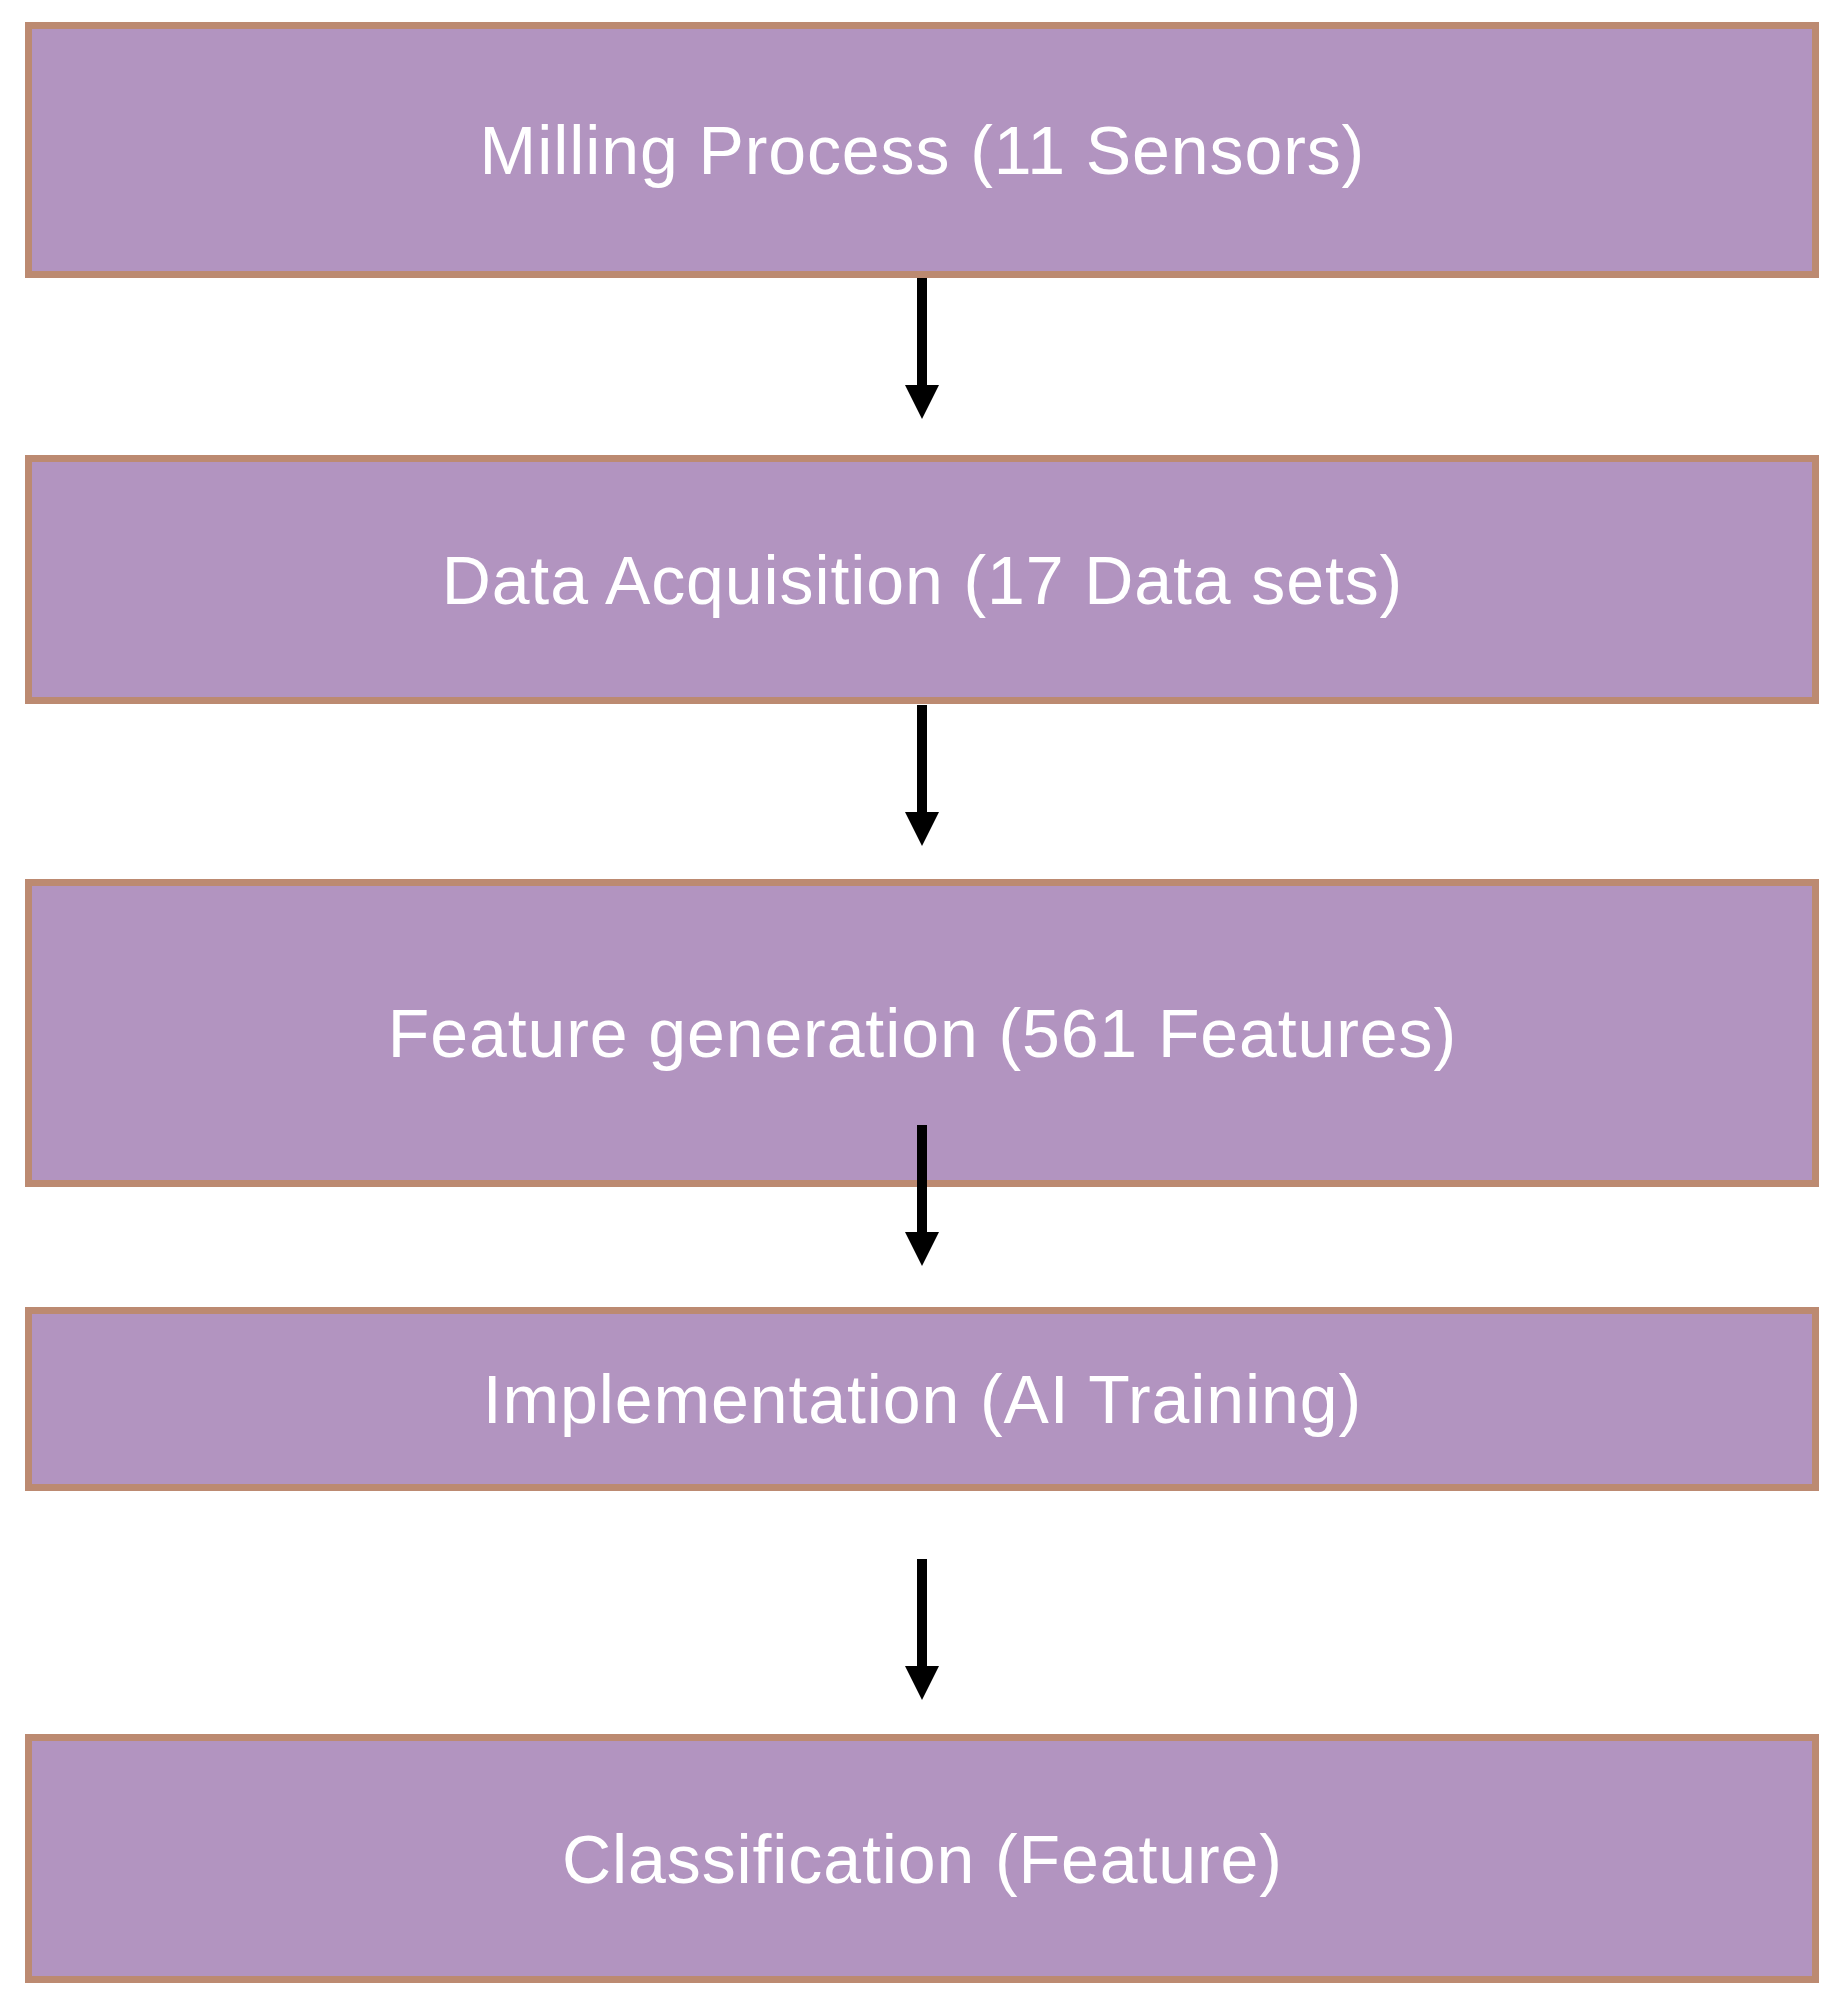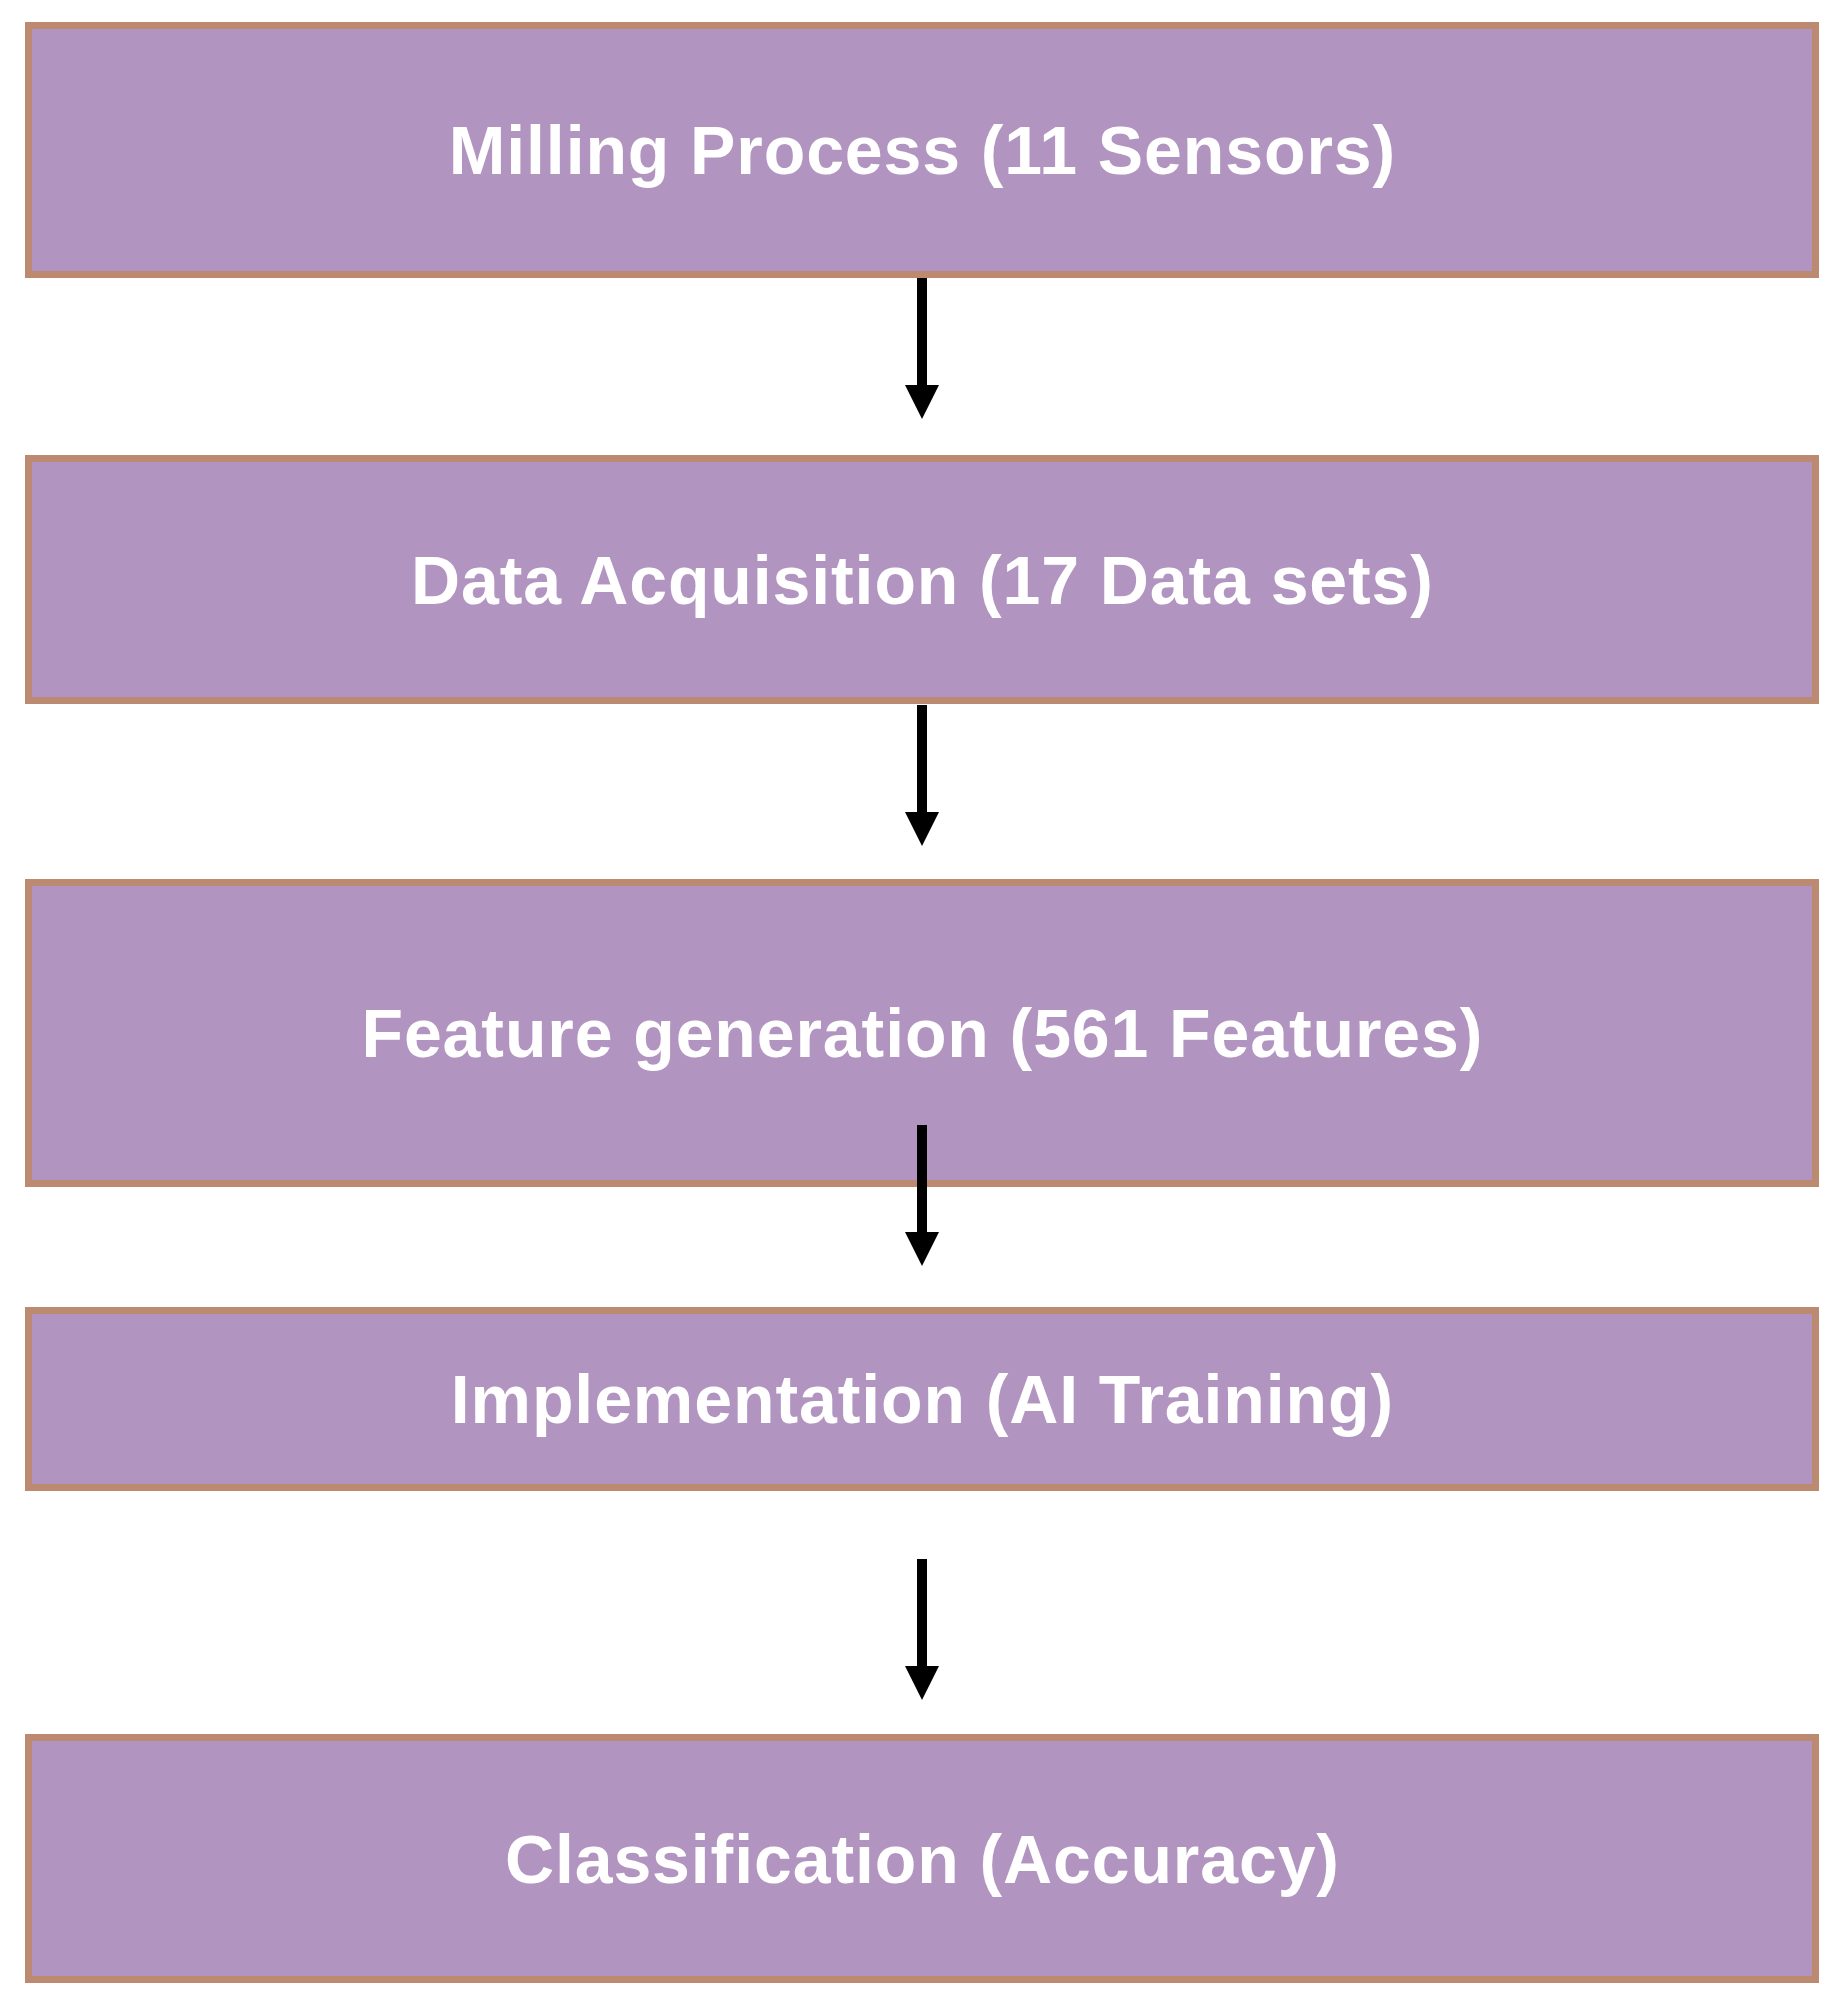--- a/index.html
+++ b/index.html
@@ -28,21 +28,21 @@
     width: 1794px;
     background: var(--box-fill);
     border: 7.5px solid var(--box-border);
     display: flex;
     align-items: center;
     justify-content: center;
   }
   .flow-label {
     color: var(--label-text);
     font-size: 68px;
-    font-weight: 700;
+    font-weight: 400;
     letter-spacing: 0.9px;
     text-align: center;
     white-space: nowrap;
   }
   .flow-arrow {
     position: absolute;
     left: 903px;
     width: 38px;
     height: 141px;
     display: flex;
@@ -97,17 +97,17 @@
   <div class="flow-box" style="top:1307px; height:184px">
     <span class="flow-label">Implementation (AI Training)</span>
   </div>
 
   <div class="flow-arrow" style="top:1559px">
     <div class="arrow-shaft"></div>
     <div class="arrow-head"></div>
   </div>
 
   <div class="flow-box" style="top:1734px; height:249px">
-    <span class="flow-label">Classification (Accuracy)</span>
+    <span class="flow-label">Classification (Feature)</span>
   </div>
 
 </div>
 
 
 </body></html>

